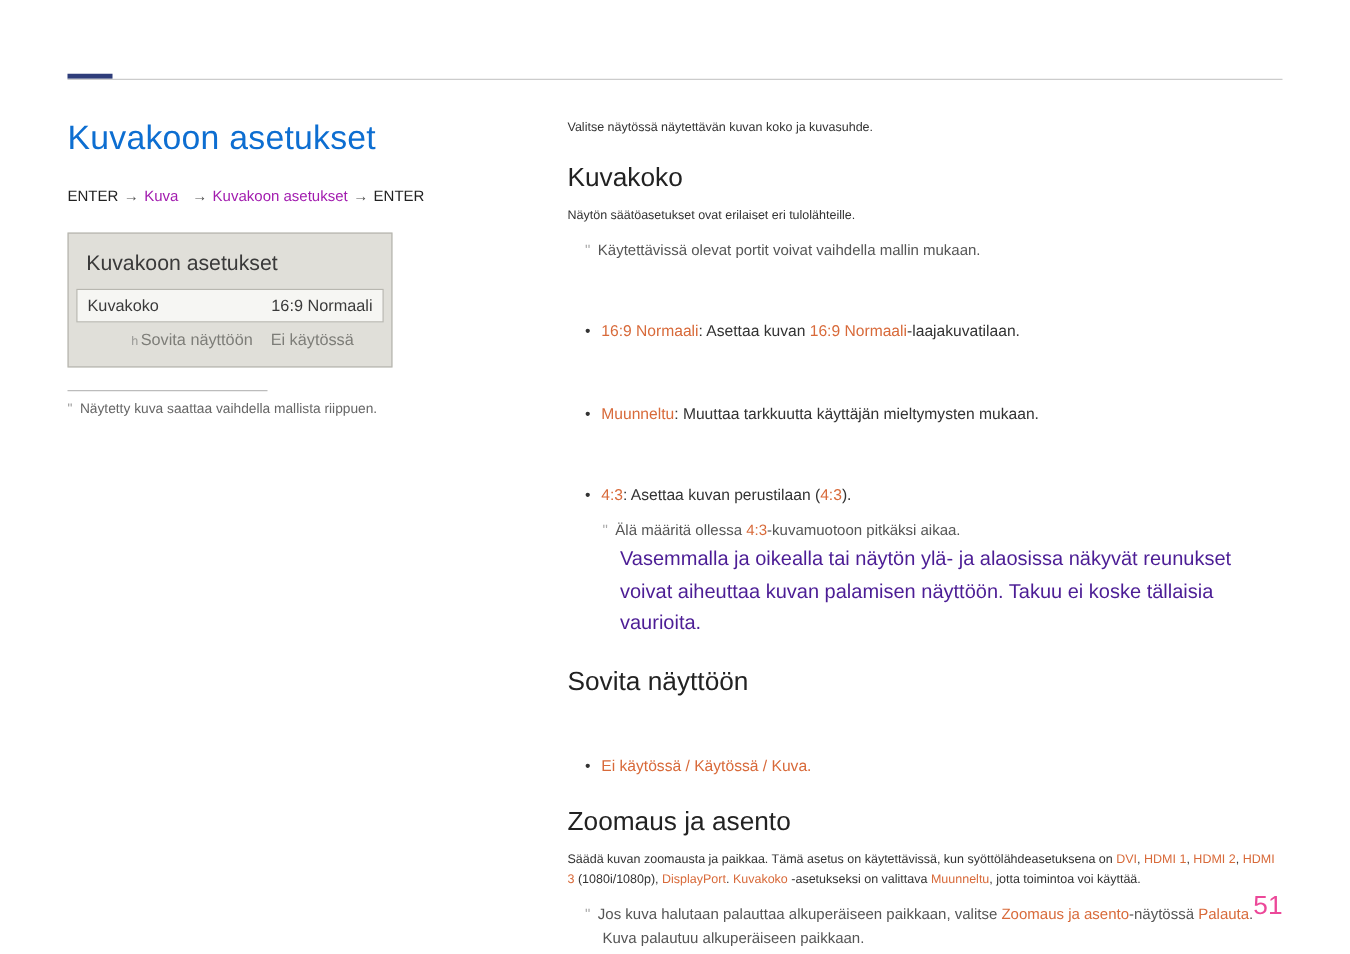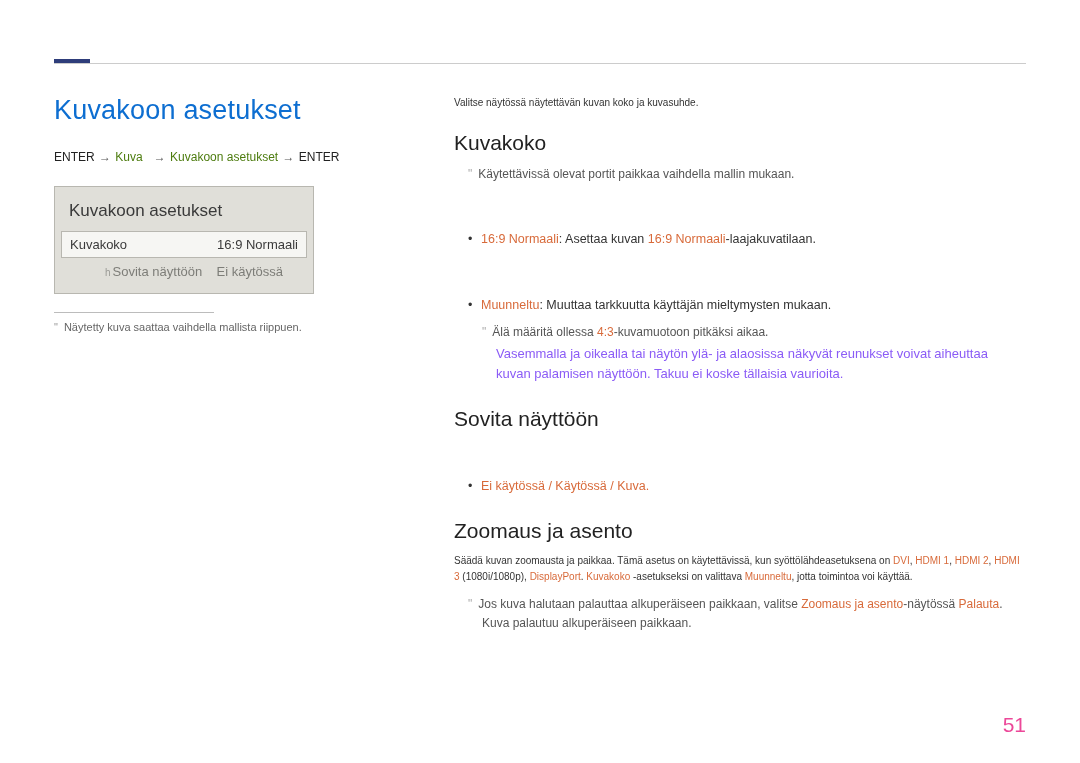--- a/index.html
+++ b/index.html
@@ -39,21 +39,21 @@
     font-weight: 400;
     margin-bottom: 24px;
     letter-spacing: 0.2px;
   }
   .breadcrumb {
     font-size: 12px;
     margin-bottom: 22px;
     color: #222;
   }
   .breadcrumb .arrow { color: #555; padding: 0 1px; }
-  .breadcrumb .accent { color: #4d7c0f; }
+  .breadcrumb .accent { color: #a21caf; }
   .ui-panel {
     background: #e0dfd9;
     border: 1px solid #b8b7b0;
     width: 260px;
     padding: 14px 0 8px 0;
     margin-bottom: 18px;
   }
   .ui-panel-title {
     font-size: 17px;
     color: #3a3a3a;
@@ -138,23 +138,23 @@
     font-size: 12px;
     line-height: 1.6;
     color: #555;
     padding-left: 42px;
     text-indent: -14px;
     margin-top: 2px;
   }
   .sub-note .marker { color: #aaa; padding-right: 6px; }
   .sub-sub {
     padding-left: 42px;
-    font-size: 13px;
-    line-height: 1.6;
-    color: #8b5cf6;
+    font-size: 16px;
+    line-height: 1.6;
+    color: #4c1d95;
     margin-top: 1px;
   }
   .page-num {
     position: absolute;
     bottom: 26px;
     right: 54px;
     font-size: 21px;
     color: #ec4899;
     font-weight: 300;
   }
@@ -196,25 +196,27 @@
     <div class="left-divider"></div>
     <div class="foot-note">
       <span class="marker">"</span><span>Näytetty kuva saattaa vaihdella mallista riippuen.</span>
     </div>
   </div>
 
   <div class="right-col">
     <div class="intro">Valitse näytössä näytettävän kuvan koko ja kuvasuhde.</div>
 
     <h2 class="section">Kuvakoko</h2>
-    <div class="note-line"><span class="marker">"</span><span>Käytettävissä olevat portit paikkaa vaihdella mallin mukaan.</span></div>
+    <div class="para">Näytön säätöasetukset ovat erilaiset eri tulolähteille.</div>
+    <div class="note-line"><span class="marker">"</span><span>Käytettävissä olevat portit voivat vaihdella mallin mukaan.</span></div>
 
     <ul class="bullets">
       <li><span class="accent">16:9 Normaali</span><span>: Asettaa kuvan </span><span class="accent">16:9 Normaali</span><span>-laajakuvatilaan.</span></li>
       <li><span class="accent">Muunneltu</span><span>: Muuttaa tarkkuutta käyttäjän mieltymysten mukaan.</span></li>
+      <li><span class="accent">4:3</span><span>: Asettaa kuvan perustilaan (</span><span class="accent">4:3</span><span>).</span></li>
     </ul>
     <div class="sub-note"><span class="marker">"</span><span>Älä määritä ollessa </span><span class="accent">4:3</span><span>-kuvamuotoon pitkäksi aikaa.</span></div>
     <div class="sub-sub">Vasemmalla ja oikealla tai näytön ylä- ja alaosissa näkyvät reunukset voivat aiheuttaa kuvan palamisen näyttöön. Takuu ei koske tällaisia vaurioita.</div>
 
     <h2 class="section">Sovita näyttöön</h2>
     <ul class="bullets">
       <li><span class="accent">Ei käytössä</span><span class="accent"> / </span><span class="accent">Käytössä</span><span class="accent"> / </span><span class="accent">Kuva.</span></li>
     </ul>
 
     <h2 class="section">Zoomaus ja asento</h2>

